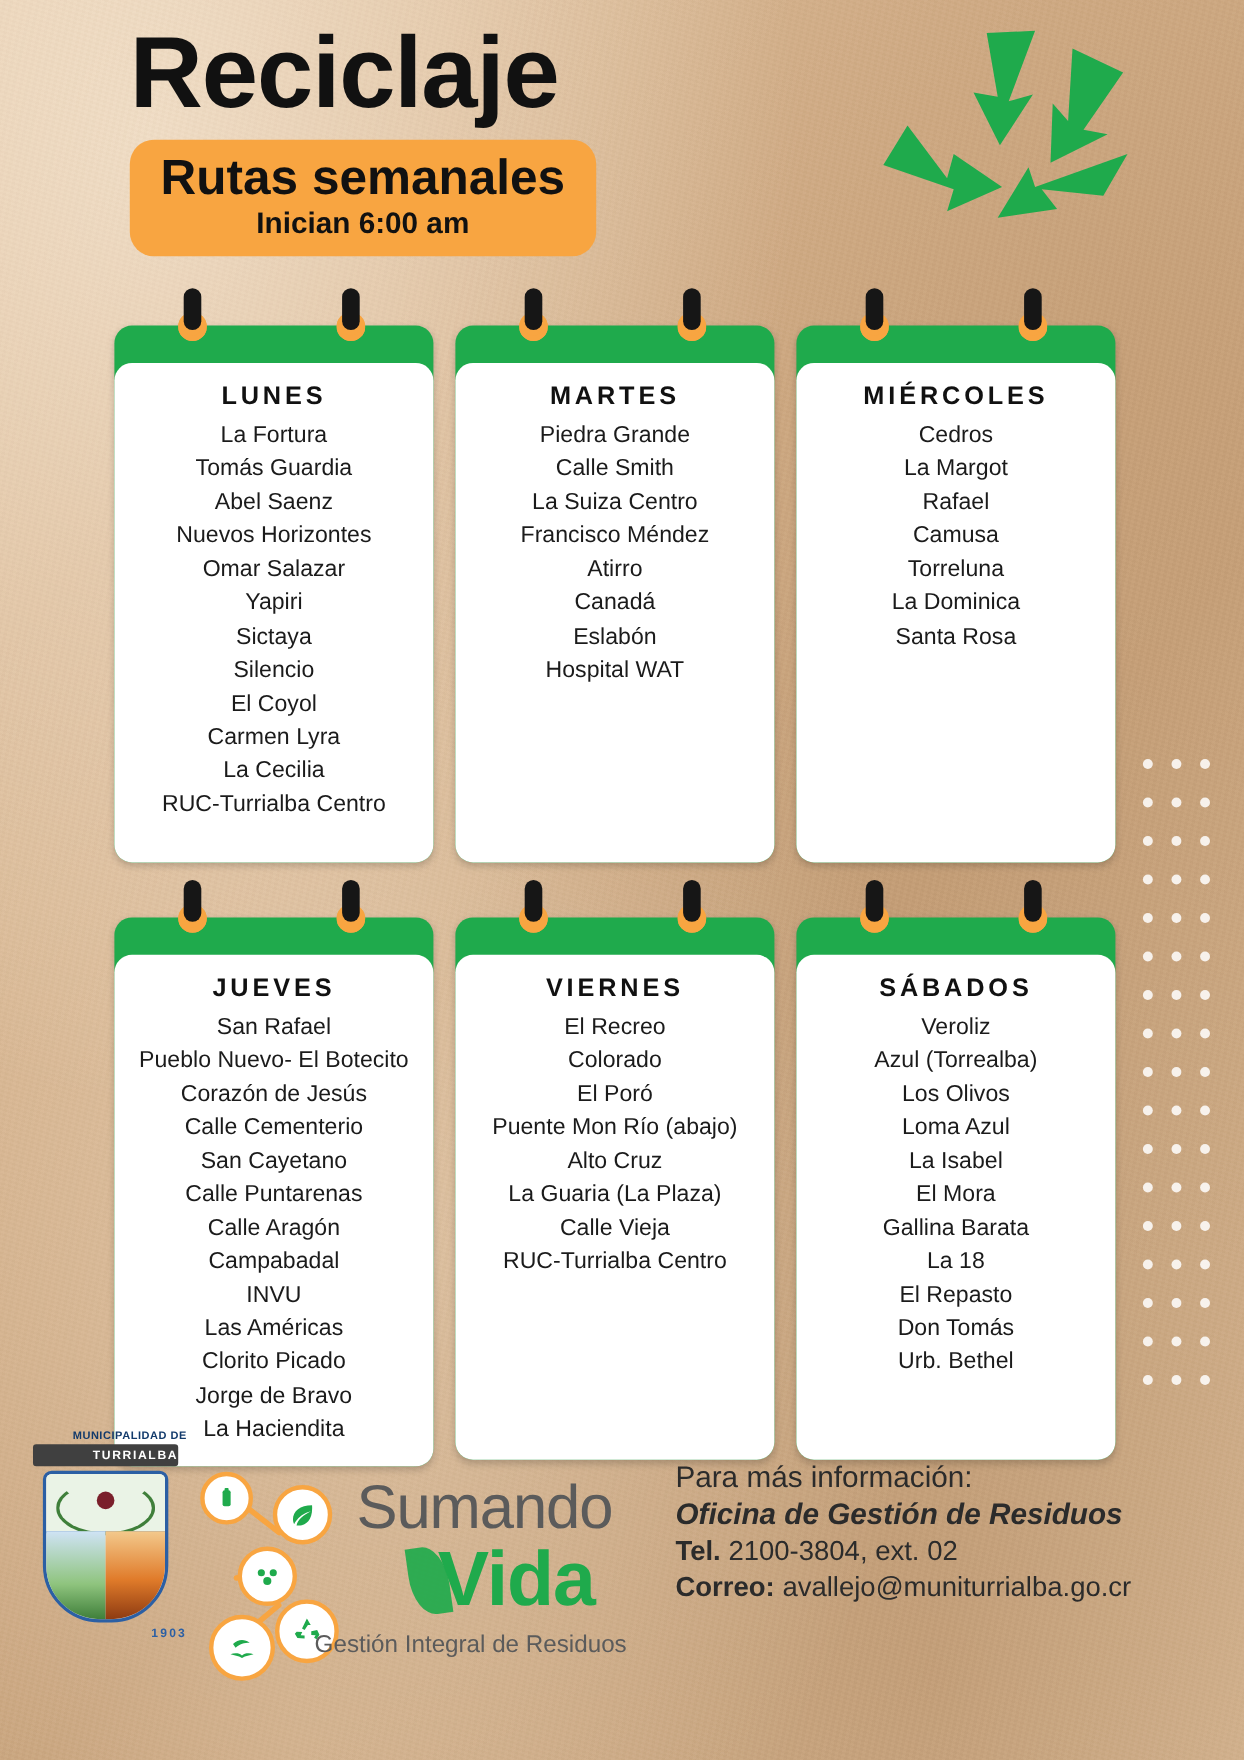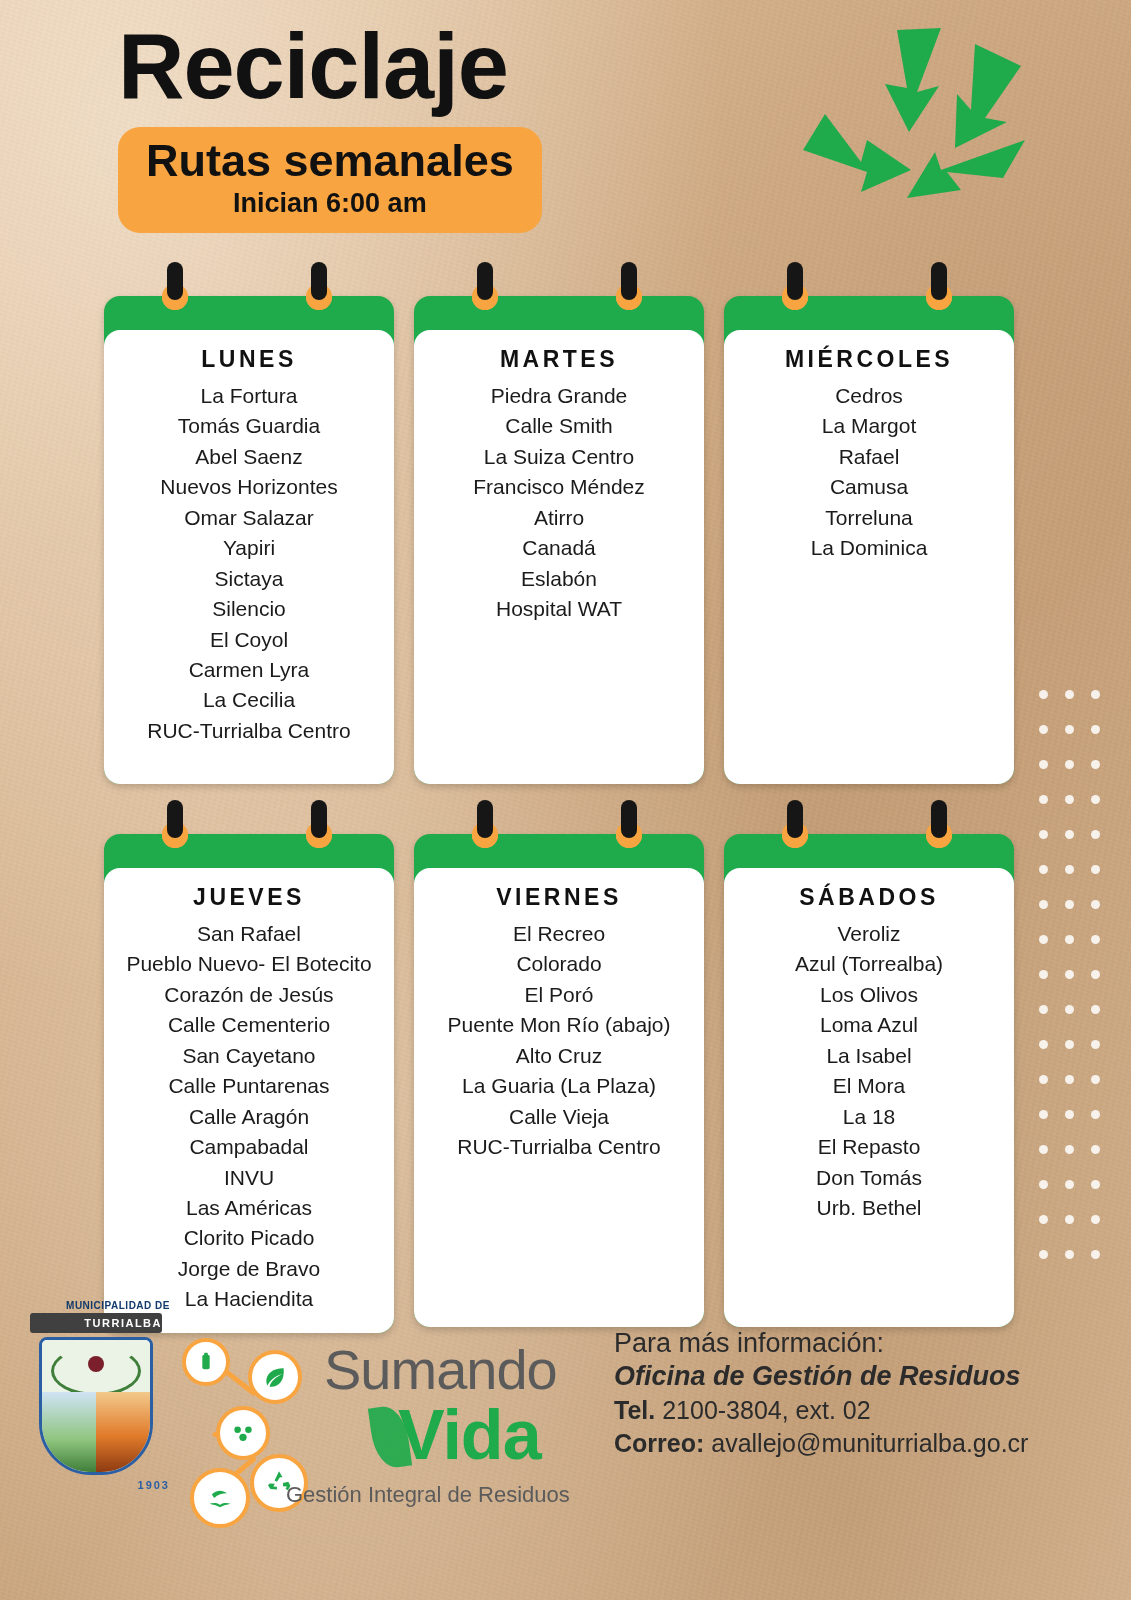--- a/index.html
+++ b/index.html
@@ -478,20 +478,21 @@
         <span class="ring b"></span>
       </div>
       <div class="card-sheet">
         <p class="day-name">MIÉRCOLES</p>
         <div class="stop">Cedros</div>
         <div class="stop">La Margot</div>
         <div class="stop">Rafael</div>
         <div class="stop">Camusa</div>
         <div class="stop">Torreluna</div>
         <div class="stop">La Dominica</div>
+        <div class="stop">Santa Rosa</div>
       </div>
     </div>
   </div>
 
   <div class="card card-row2">
     <div class="card-body">
       <div class="rings">
         <span class="ring a"></span>
         <span class="ring b"></span>
       </div>
@@ -541,20 +542,21 @@
         <span class="ring b"></span>
       </div>
       <div class="card-sheet">
         <p class="day-name">SÁBADOS</p>
         <div class="stop">Veroliz</div>
         <div class="stop">Azul (Torrealba)</div>
         <div class="stop">Los Olivos</div>
         <div class="stop">Loma Azul</div>
         <div class="stop">La Isabel</div>
         <div class="stop">El Mora</div>
+        <div class="stop">Gallina Barata</div>
         <div class="stop">La 18</div>
         <div class="stop">El Repasto</div>
         <div class="stop">Don Tomás</div>
         <div class="stop">Urb. Bethel</div>
       </div>
     </div>
   </div>
 
 </div>
 

